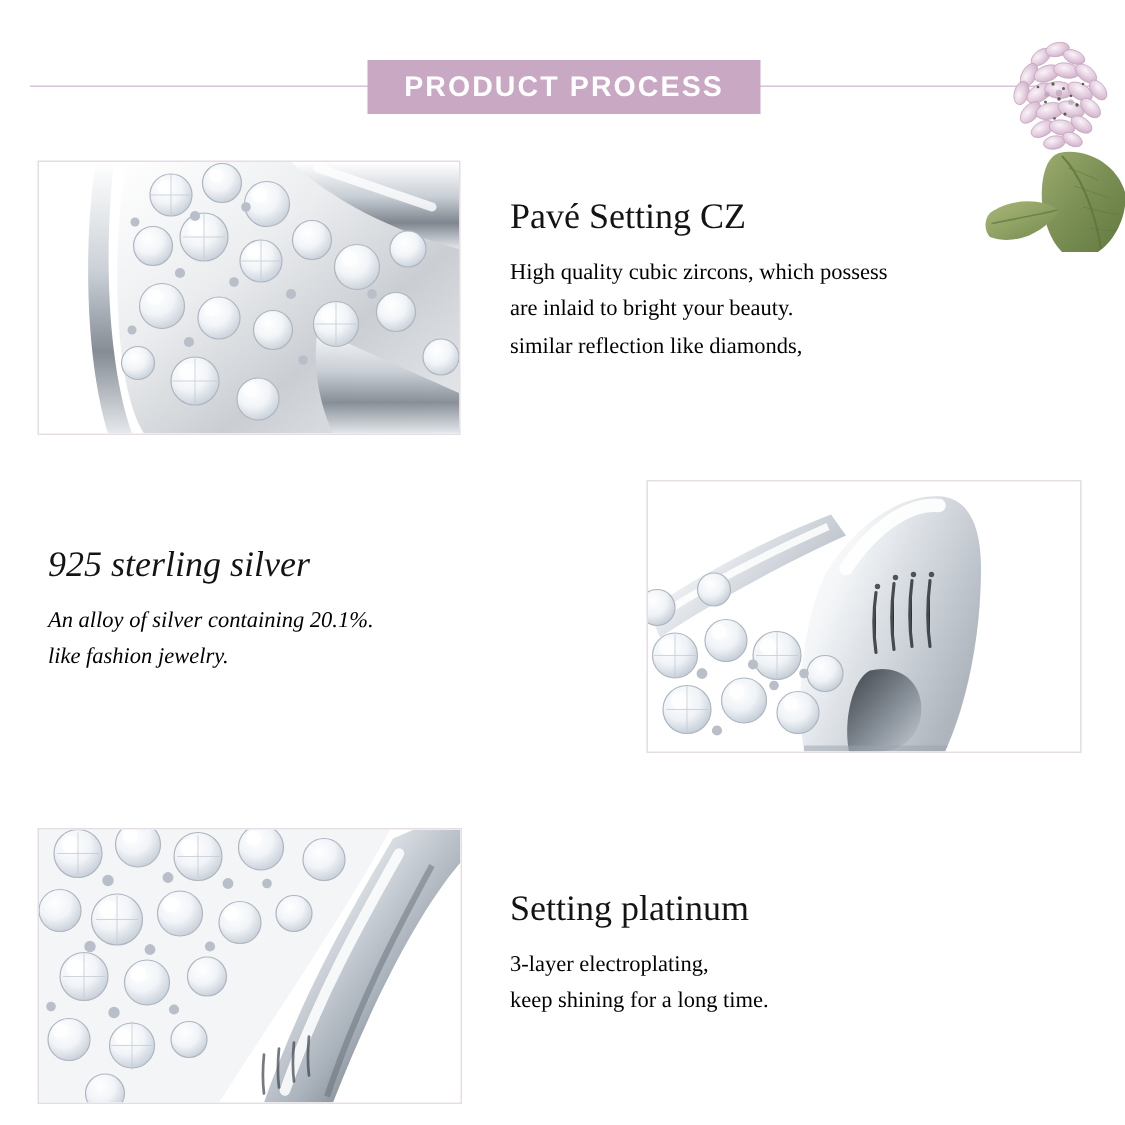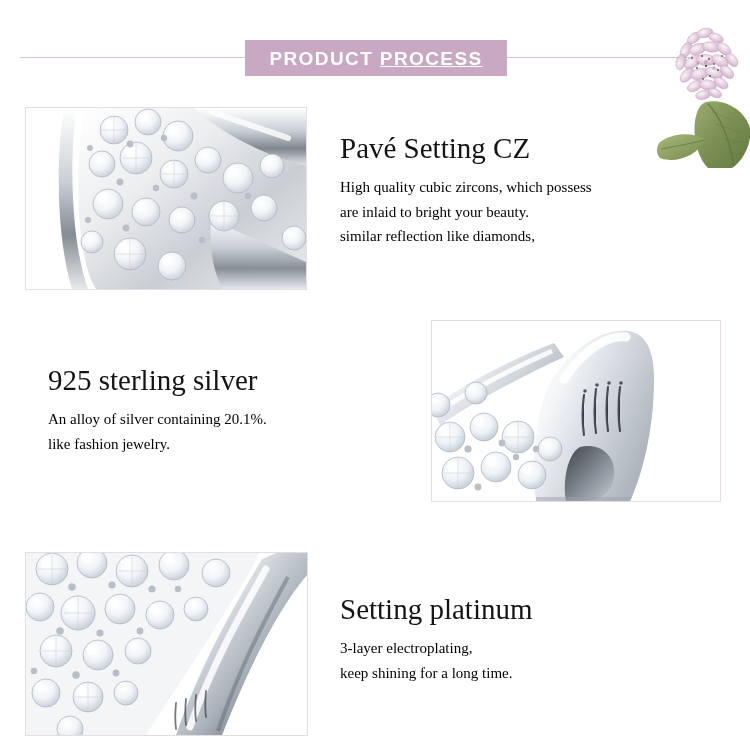--- a/index.html
+++ b/index.html
@@ -43,21 +43,21 @@
     letter-spacing: 1.4px;
   }
   .banner-text {
     font-family: "Liberation Sans", "DejaVu Sans", sans-serif;
     font-size: 19px;
     color: #ffffff;
     white-space: nowrap;
     line-height: 1;
   }
   .banner-text .light { font-weight: 700; }
-  .banner-text .bold  { font-weight: 700; text-decoration: underline; }
+  .banner-text .bold  { font-weight: 700; }
 
   
   .floral {
     position: absolute;
     left: 648px;
     top: 16px;
     width: 102px;
     height: 152px;
     pointer-events: none;
   }
@@ -70,25 +70,25 @@
     overflow: hidden;
   }
   .photo-1 { left: 25px;  top: 107px; width: 280px; height: 181px; }
   .photo-2 { left: 431px; top: 320px; width: 288px; height: 180px; }
   .photo-3 { left: 25px;  top: 552px; width: 281px; height: 182px; }
   .photo svg { display: block; width: 100%; height: 100%; }
 
   
   .block { position: absolute; }
   .block-1 { left: 340px; top: 132px; width: 400px; }
-  .block-2 { left: 48px;  top: 364px; width: 360px; }
+  .block-2 { left: 32px;  top: 364px; width: 360px; font-style: italic; }
   .block-3 { left: 340px; top: 593px; width: 380px; }
 
   .heading {
-    font-size: 29px;
+    font-size: 24px;
     color: #141414;
     line-height: 1.15;
     margin: 0 0 10px 0;
     font-weight: 400;
     white-space: nowrap;
   }
   .body-line {
     font-size: 15px;
     color: #000000;
     line-height: 24.5px;

